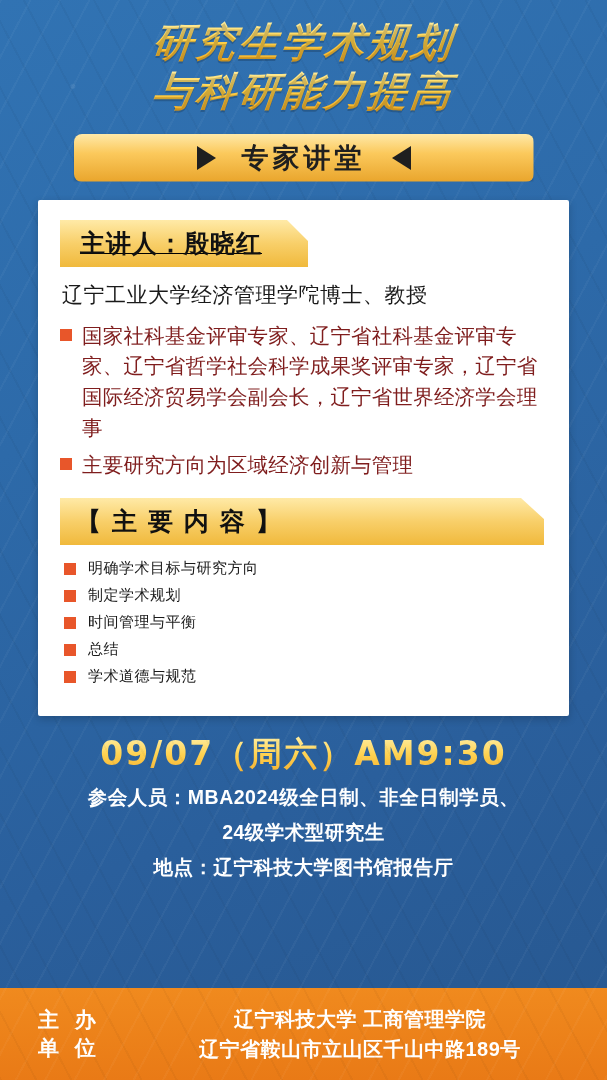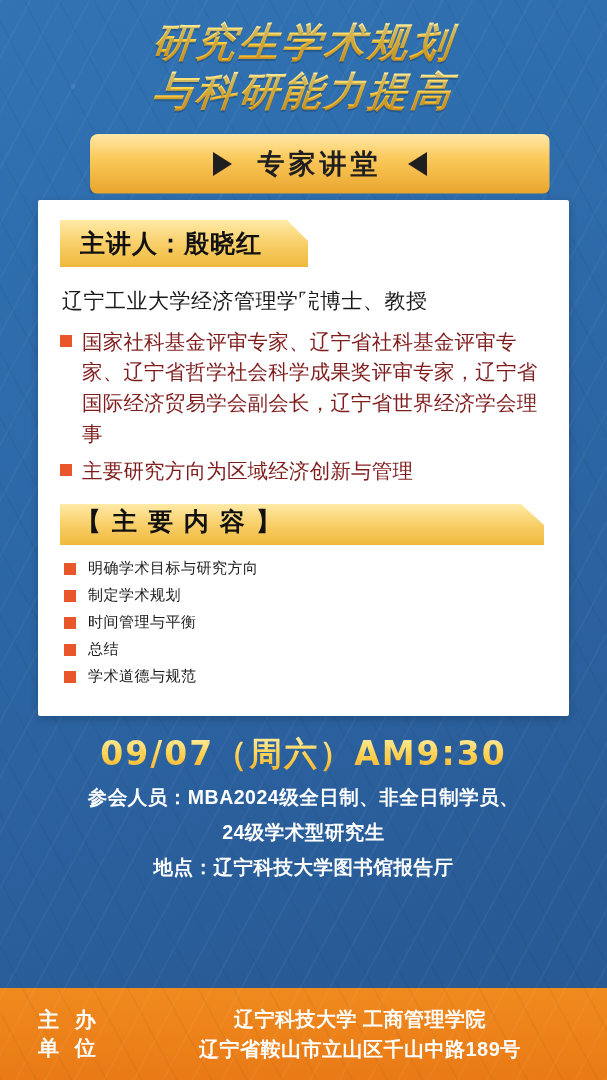--- a/index.html
+++ b/index.html
@@ -60,23 +60,23 @@
 
   
   .ribbon-wrap {
     position: relative;
     margin: 14px auto 0 auto;
     width: 460px;
     height: 48px;
   }
   .ribbon {
     position: absolute;
-    left: 16px; top: 0;
+    left: 0; top: 0;
     width: 460px;
-    height: 60px;
+    height: 48px;
     background: linear-gradient(180deg, #ffe9a8 0%, #fbc95c 40%, #e9a52c 100%);
     border-radius: 8px;
     box-shadow: 0 2px 4px rgba(0,0,0,0.25);
     display: flex;
     align-items: center;
     justify-content: center;
     gap: 26px;
     clip-path: polygon(0 0, 100% 0, 100% 100%, 0 100%);
   }
   .ribbon-text {
@@ -101,21 +101,22 @@
     border-radius: 2px;
     padding: 20px 22px 22px 22px;
     box-sizing: border-box;
     box-shadow: 0 3px 8px rgba(0,0,0,0.2);
   }
   .speaker-banner {
     position: relative;
     display: inline-block;
     background: linear-gradient(180deg, #ffeaa7 0%, #f8cf69 50%, #f0b93c 100%);
     padding: 7px 46px 7px 20px;
-    margin-bottom: 14px;
+    margin-bottom: 8px;
+    text-decoration: underline;
   }
   .speaker-banner::after {
     content: "";
     position: absolute;
     right: -1px; top: 0;
     width: 0; height: 100%;
     border-top: 22px solid #ffffff;
     border-bottom: 22px solid #ffffff;
     border-left: 22px solid transparent;
   }
@@ -150,21 +151,21 @@
     font-size: 20.5px;
     line-height: 1.5;
     color: #7f1d1d;
     letter-spacing: 0.2px;
   }
 
   .section-banner {
     position: relative;
     display: block;
     background: linear-gradient(180deg, #ffeaa7 0%, #f8cf69 50%, #f0b93c 100%);
-    padding: 1px 0 7px 16px;
+    padding: 7px 0 7px 16px;
     margin: 18px 0 14px 0;
     width: 96%;
   }
   .section-banner::after {
     content: "";
     position: absolute;
     right: -1px; top: 0;
     width: 0; height: 100%;
     border-top: 22px solid #ffffff;
     border-bottom: 22px solid #ffffff;

